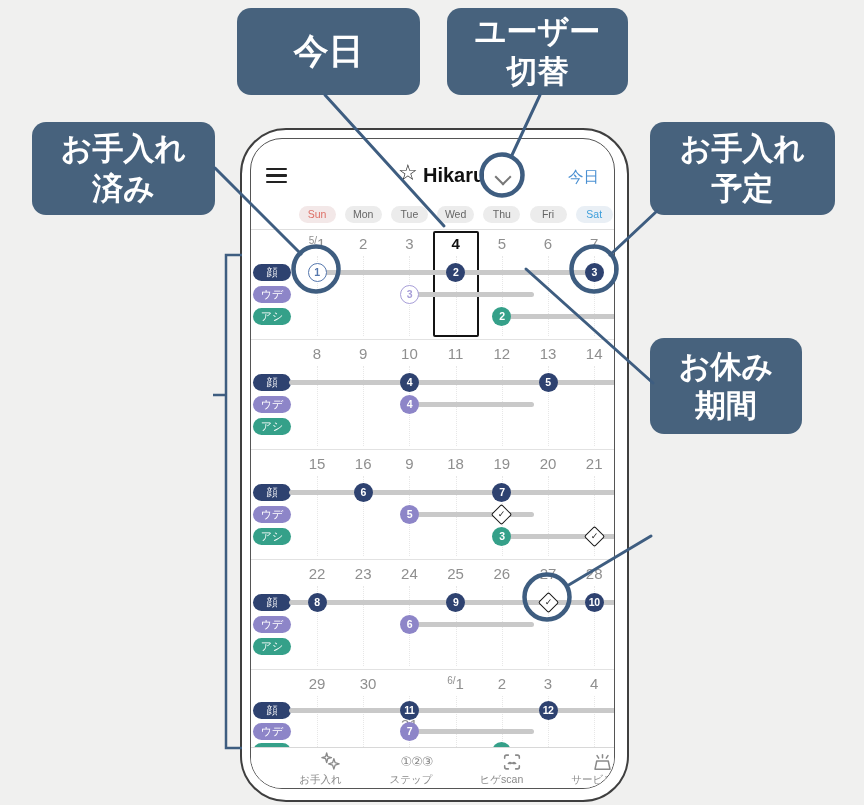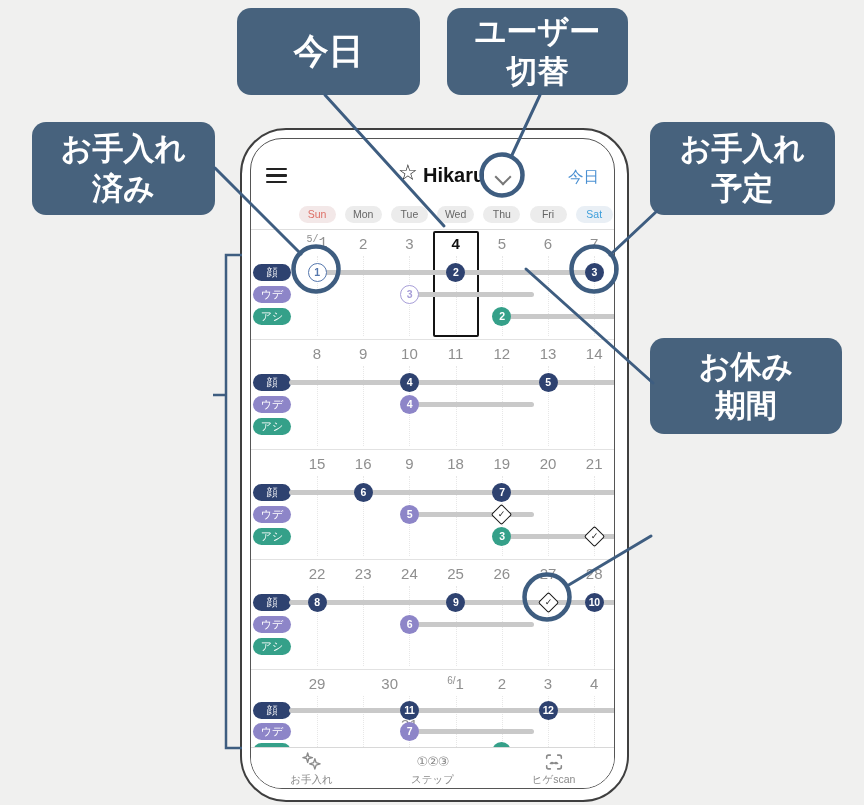--- a/index.html
+++ b/index.html
@@ -45,36 +45,36 @@
           letter-spacing:-0.5px;cursor:pointer;}
   .marker.done{background:#fff;border:1.8px solid;line-height:16px;}
   .checkpt{position:absolute;width:15px;height:15px;background:#fff;border:1.7px solid #1a1a1a;
            transform:rotate(45deg);z-index:3;box-sizing:border-box;border-radius:2px;cursor:pointer;}
   .checkpt .tick{position:absolute;left:0;top:0;width:12px;height:12px;transform:rotate(-45deg);
            font-size:9px;line-height:13px;text-align:center;color:#1a1a1a;font-weight:bold;display:block;}
 
   
   .nav{position:absolute;left:0;right:0;bottom:0;height:40px;border-top:1px solid #d8d8d8;
        display:flex;background:#fff;z-index:5;}
-  .nav-item{flex:1;display:flex;flex-direction:column;align-items:center;padding-top:3px;cursor:pointer;}
+  .nav-item{flex:1;display:flex;flex-direction:column;align-items:flex-end;padding-top:3px;cursor:pointer;}
   .nav-icon{height:21px;display:flex;align-items:center;justify-content:center;color:#8a8a8a;}
   .nav-label{font-size:10.5px;color:#8a8a8a;margin-top:1px;white-space:nowrap;}
   .nav-item.active .nav-label{color:#161616;font-weight:bold;}
   .steps-glyph{font-size:13px;letter-spacing:-1px;color:#8a8a8a;line-height:13px;}
 
   
   .co{position:absolute;background:#47627d;color:#fff;border-radius:14px;display:flex;
       align-items:center;justify-content:center;text-align:center;font-weight:bold;
       white-space:pre-line;line-height:1.27;}
   .co-today{left:237px;top:8px;width:183px;height:87px;font-size:35px;}
   .co-user{left:447px;top:8px;width:181px;height:87px;font-size:31px;}
   .co-done{left:32px;top:122px;width:183px;height:93px;font-size:31px;}
   .co-plan{left:650px;top:122px;width:185px;height:93px;font-size:31px;}
   .co-parts{left:32px;top:330px;width:180px;height:130px;font-size:30px;}
-  .co-rest{left:650px;top:338px;width:192px;height:96px;font-size:31px;}
+  .co-rest{left:650px;top:338px;width:152px;height:96px;font-size:31px;}
   .co-check{left:650px;top:485px;width:185px;height:95px;font-size:30px;}
 
   .overlay{position:absolute;left:0;top:0;pointer-events:none;z-index:10;}
 </style>
 </head>
 <body>
 
 <div class="canvas">
 
   <div class="phone">
@@ -103,21 +103,21 @@
       <div class="cal" id="cal">
           <div class="week">
             <div class="gridline" style="left: 66px;"></div>
             <div class="gridline" style="left: 112.2px;"></div>
             <div class="gridline" style="left: 158.4px;"></div>
             <div class="gridline" style="left: 204.6px;"></div>
             <div class="gridline" style="left: 250.8px;"></div>
             <div class="gridline" style="left: 297px;"></div>
             <div class="gridline" style="left: 343.2px;"></div>
             <div class="today-box" style="left: 181.6px;"></div>
-            <div class="date" style="left: 46px; font-family: Liberation Mono, monospace;"><span class="mo">5/</span><span class="dd">1</span></div>
+            <div class="date" style="left: 46px;"><span class="mo">5/</span><span class="dd">1</span></div>
             <div class="date" style="left: 92.2px;"><span class="dd">2</span></div>
             <div class="date" style="left: 138.4px;"><span class="dd">3</span></div>
             <div class="date today" style="left: 184.6px;"><span class="dd">4</span></div>
             <div class="date" style="left: 230.8px;"><span class="dd">5</span></div>
             <div class="date" style="left: 277px;"><span class="dd">6</span></div>
             <div class="date" style="left: 323.2px;"><span class="dd">7</span></div>
             <div class="pill" style="background: rgb(46, 66, 112); top: 33.5px;">顔</div>
             <div class="bar" style="left: 66px; width: 277.2px; top: 39.5px;"></div>
             <div class="marker done" style="left: 56.5px; top: 32.5px; border-color: rgb(85, 119, 173); color: rgb(85, 119, 173);">1</div>
             <div class="marker" style="left: 195.1px; top: 32.5px; background: rgb(46, 66, 112);">2</div>
@@ -215,21 +215,21 @@
           </div>
           <div class="week compact">
             <div class="gridline" style="left: 66px;"></div>
             <div class="gridline" style="left: 112.2px;"></div>
             <div class="gridline" style="left: 158.4px;"></div>
             <div class="gridline" style="left: 204.6px;"></div>
             <div class="gridline" style="left: 250.8px;"></div>
             <div class="gridline" style="left: 297px;"></div>
             <div class="gridline" style="left: 343.2px;"></div>
             <div class="date" style="left: 46px;"><span class="dd">29</span></div>
-            <div class="date" style="left: 107px; text-align: right;"><span class="dd">30</span></div>
+            <div class="date" style="left: 97px;"><span class="dd">30</span></div>
             <div class="date" style="left: 138.4px; margin-top: 41px;"><span class="dd">31</span></div>
             <div class="date" style="left: 184.6px;"><span class="mo">6/</span><span class="dd">1</span></div>
             <div class="date" style="left: 230.8px;"><span class="dd">2</span></div>
             <div class="date" style="left: 277px;"><span class="dd">3</span></div>
             <div class="date" style="left: 323.2px;"><span class="dd">4</span></div>
             <div class="pill" style="background: rgb(46, 66, 112); top: 31.5px;">顔</div>
             <div class="bar" style="left: 38.28px; width: 332.64px; top: 37.5px;"></div>
             <div class="marker" style="left: 148.9px; top: 30.5px; background: rgb(46, 66, 112);">11</div>
             <div class="marker" style="left: 287.5px; top: 30.5px; background: rgb(46, 66, 112);">12</div>
             <div class="pill" style="background: rgb(141, 133, 200); top: 52.5px;">ウデ</div>
@@ -261,20 +261,31 @@
             <span class="nav-icon">
               <svg width="22" height="22" viewBox="0 0 24 24" fill="none" stroke="#8a8a8a" stroke-width="1.7" stroke-linecap="round">
                 <path d="M4 8 V6.5 Q4 4.5 6 4.5 H8"></path>
                 <path d="M16 4.5 H18 Q20 4.5 20 6.5 V8"></path>
                 <path d="M20 16 V17.5 Q20 19.5 18 19.5 H16"></path>
                 <path d="M8 19.5 H6 Q4 19.5 4 17.5 V16"></path>
                 <path d="M7 13.6 Q9.2 10.4 12 12.6 Q14.8 10.4 17 13.6 Q14.6 15.4 12 13.8 Q9.4 15.4 7 13.6 Z" fill="#8a8a8a" stroke="none"></path>
               </svg>
             </span>
             <span class="nav-label">ヒゲscan</span>
+          </div>
+          <div class="nav-item">
+            <span class="nav-icon">
+              <svg width="23" height="23" viewBox="0 0 24 24" fill="none" stroke="#8a8a8a" stroke-width="1.6" stroke-linecap="round">
+                <path d="M6 11.5 H18 L19.8 20 H4.2 Z" stroke-linejoin="round"></path>
+                <path d="M8 8.5 L6.3 5.8"></path>
+                <path d="M12 8 V5"></path>
+                <path d="M16 8.5 L17.7 5.8"></path>
+              </svg>
+            </span>
+            <span class="nav-label">サービス</span>
           </div>
         </div>
     </div>
   </div>
 
   <div class="co co-today">今日</div>
   <div class="co co-user">ユーザー
 切替</div>
   <div class="co co-done">お手入れ
 済み</div>

